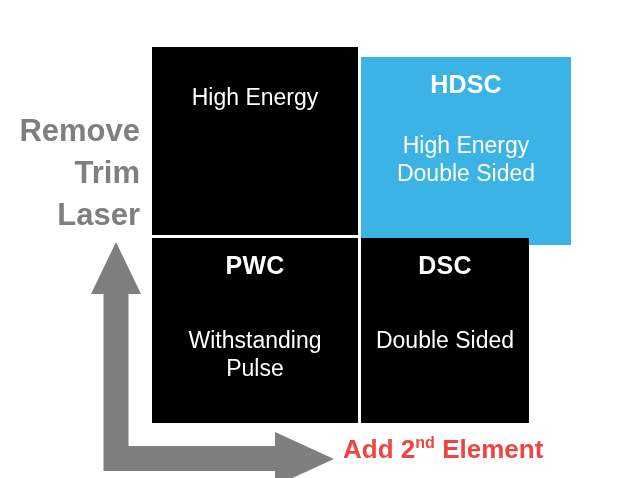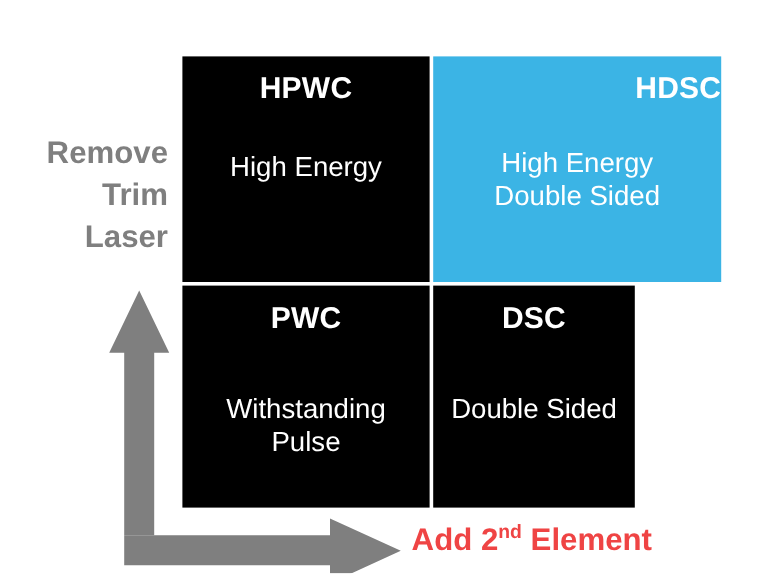--- a/index.html
+++ b/index.html
@@ -26,21 +26,21 @@
   }
   .cell {
     position: absolute;
     box-sizing: border-box;
     display: flex;
     flex-direction: column;
     align-items: center;
     overflow: hidden;
   }
   .cell-tl { left: 0px;   top: 0px;   width: 206px; height: 188px; }
-  .cell-tr { left: 209px; top: 0px;   width: 240px; height: 188px; align-items: flex-end; }
+  .cell-tr { left: 209px; top: 10px;   width: 210px; height: 188px; }
   .cell-bl { left: 0px;   top: 191px; width: 206px; height: 185px; }
   .cell-br { left: 209px; top: 191px; width: 168px; height: 185px; }
 
   .cell-black { background: #000000; }
   .cell-blue  { background: #3bb4e5; }
 
   .cell-title {
     color: #ffffff;
     font-weight: bold;
     font-size: 25px;
@@ -66,21 +66,21 @@
 
   
   .y-axis-label {
     position: absolute;
     left: 4px;
     top: 110px;
     width: 136px;
     text-align: right;
     color: #7f7f7f;
     font-weight: bold;
-    font-size: 26px;
+    font-size: 31px;
     line-height: 1.35;
   }
   .x-axis-label {
     position: absolute;
     left: 343px;
     top: 436px;
     color: #ef4444;
     font-weight: bold;
     font-size: 26px;
     line-height: 1;
@@ -119,21 +119,20 @@
   <svg class="arrow-svg" viewBox="0 0 635 478">
 
     <polygon fill="#7f7f7f" points="116,242 141,294 128.5,294 128.5,446 103.5,446 103.5,294 91,294"></polygon>
 
     <polygon fill="#7f7f7f" points="103.5,446 275,446 275,432 334,459 275,486 275,471 103.5,471"></polygon>
   </svg>
 
   <div class="matrix">
 
     <div class="cell cell-tl cell-black">
-      <div class="cell-title">HPWC</div>
       <div class="cell-desc">
         <div>High Energy</div>
       </div>
     </div>
 
     <div class="cell cell-tr cell-blue">
       <div class="cell-title">HDSC</div>
       <div class="cell-desc">
         <div>High Energy</div>
         <div>Double Sided</div>

